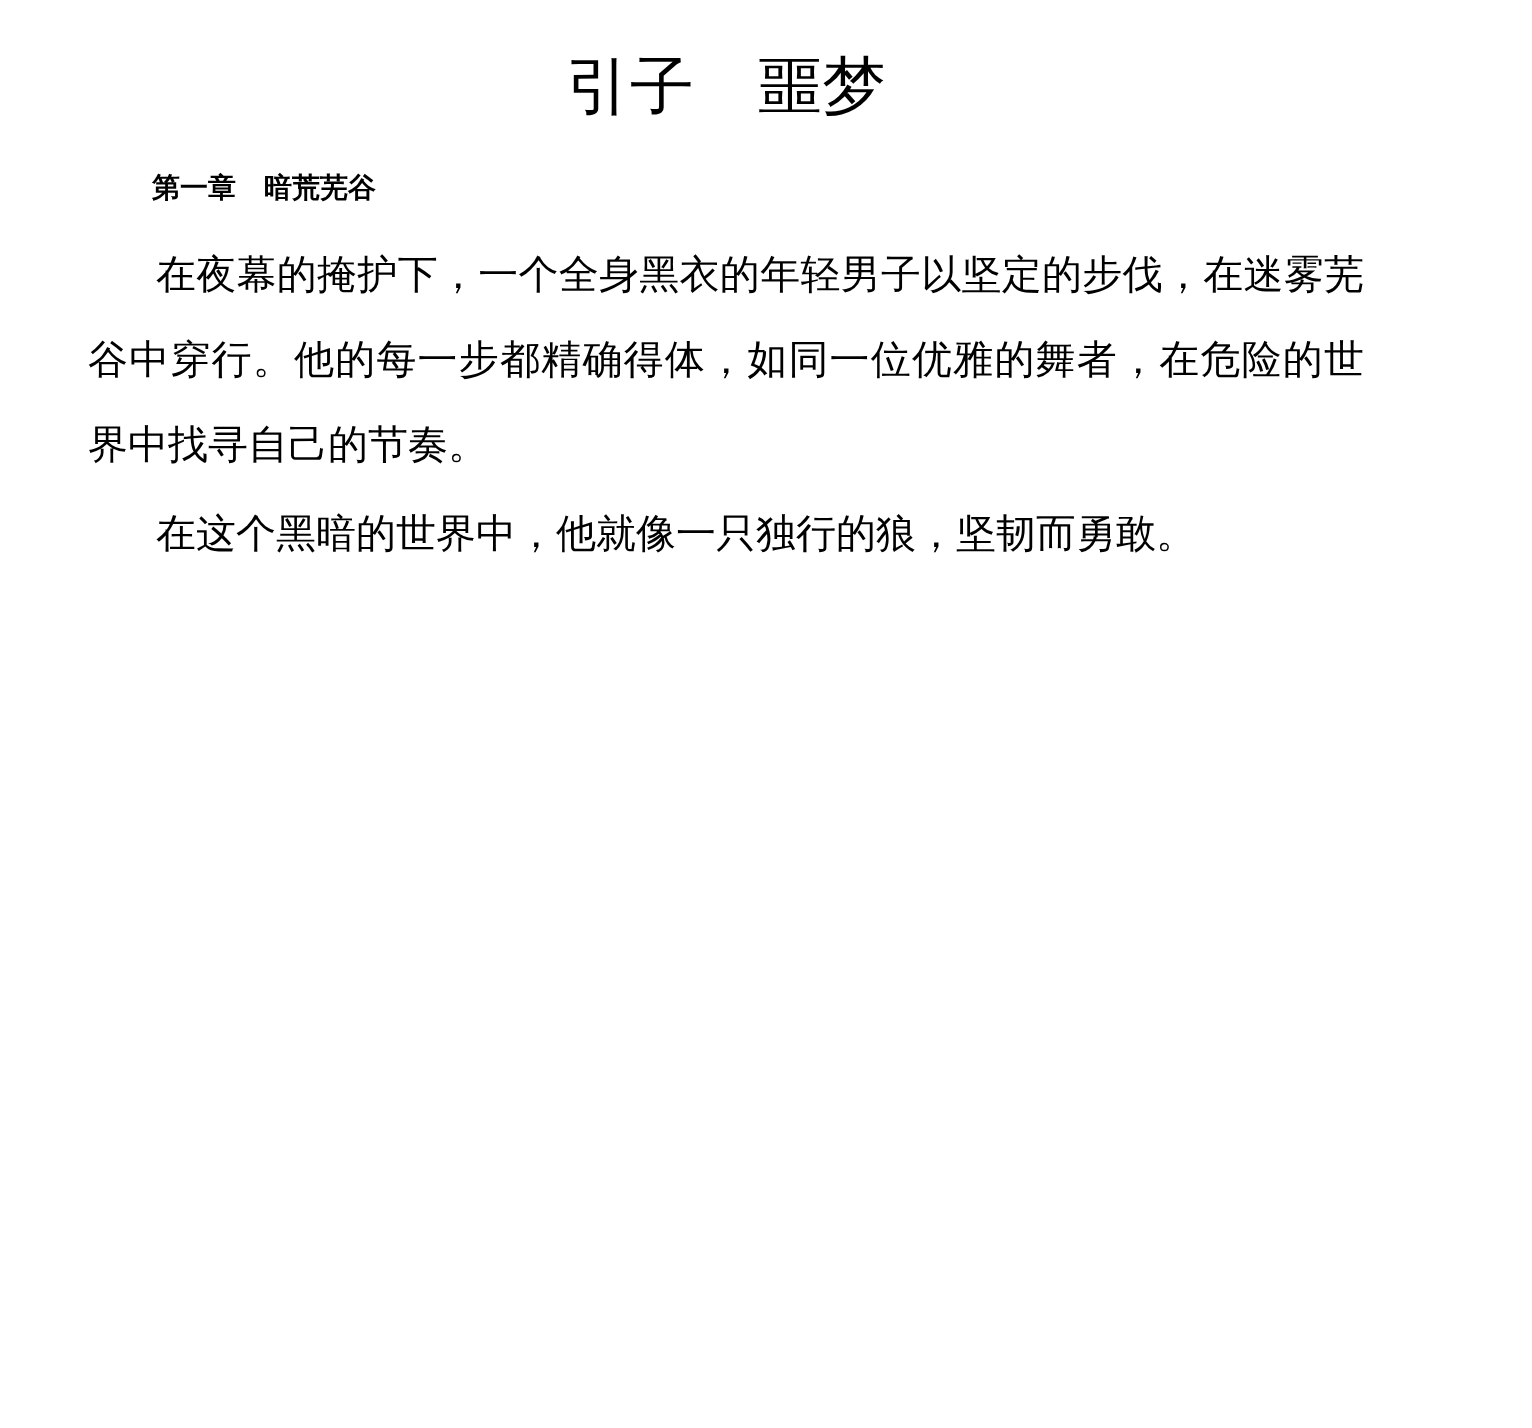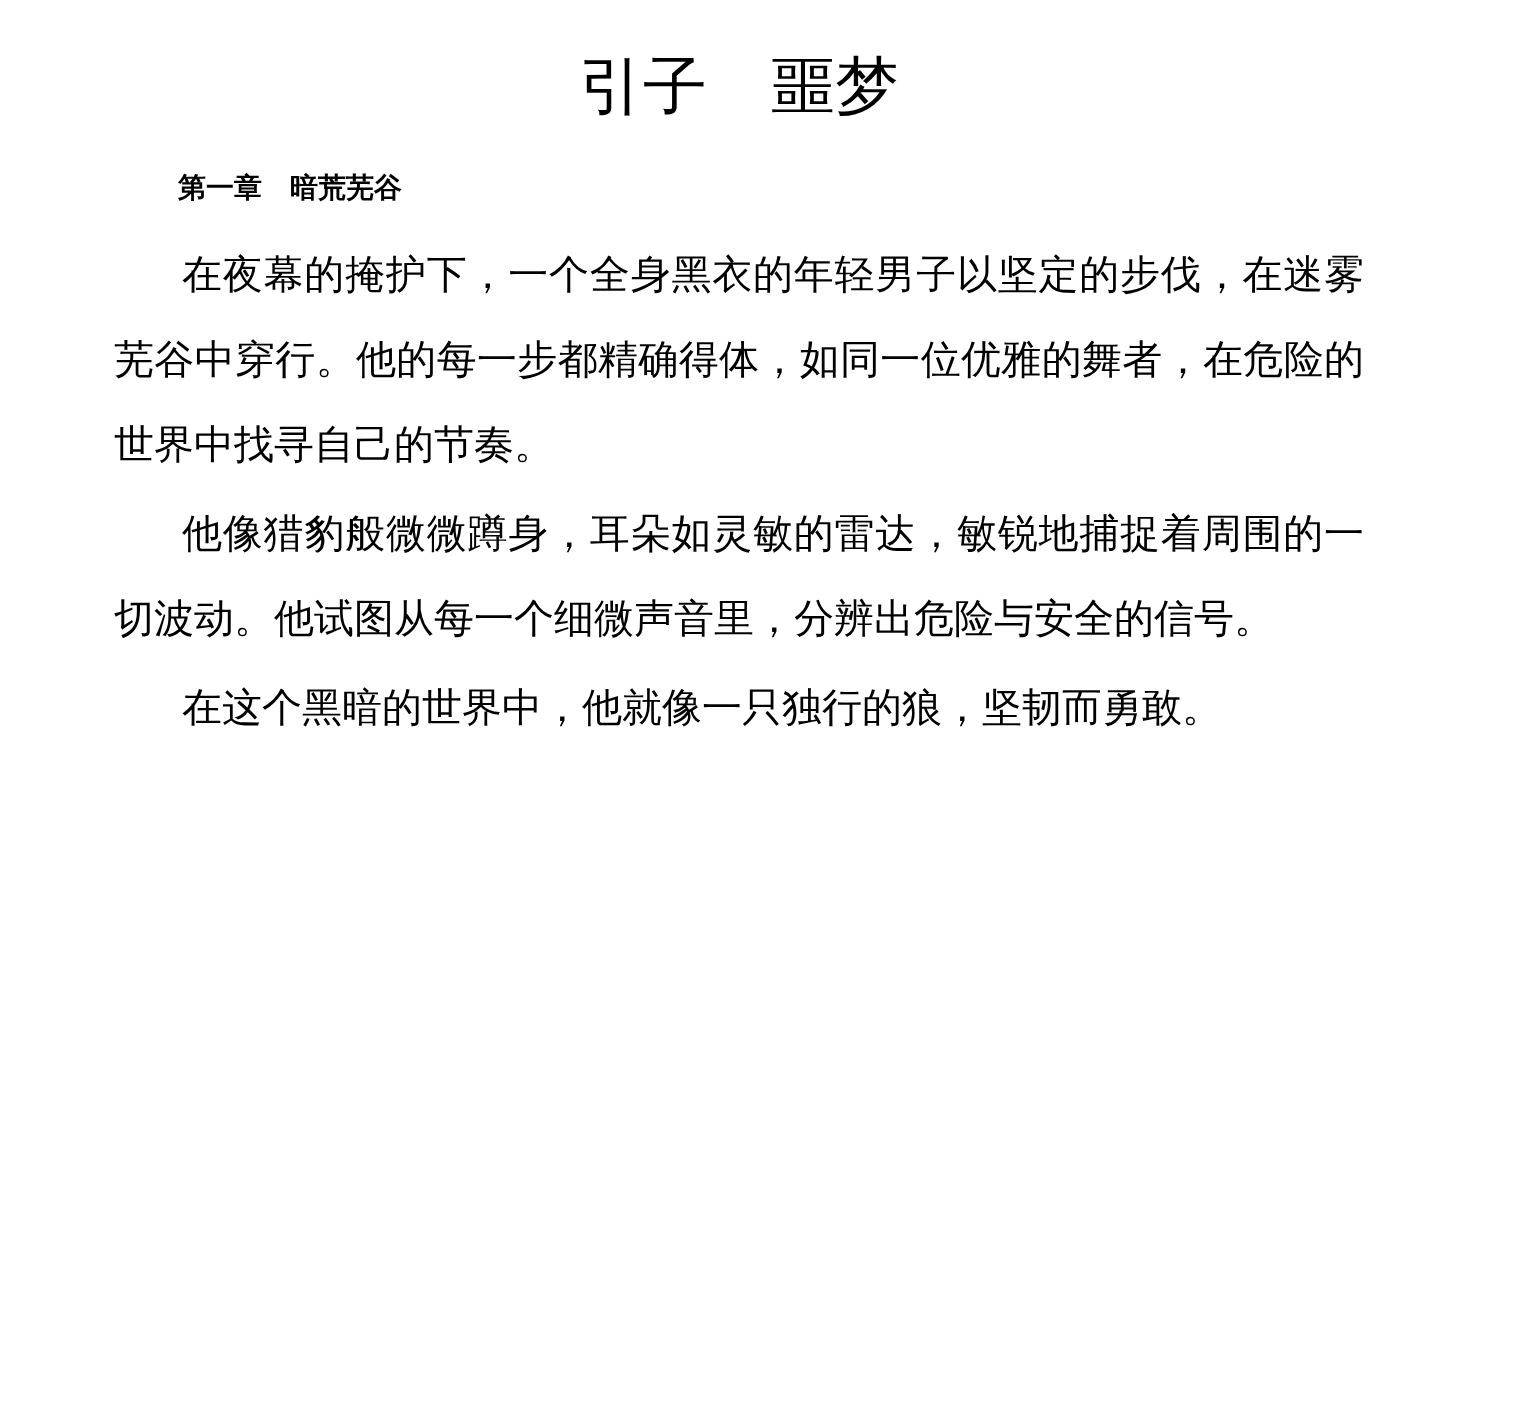--- a/index.html
+++ b/index.html
@@ -11,21 +11,21 @@
     width: 1532px;
     height: 1428px;
     overflow: hidden;
     color: #000000;
     font-family: "Liberation Sans", "DejaVu Sans", sans-serif;
   }
   .page {
     box-sizing: border-box;
     width: 1532px;
     height: 1428px;
-    padding: 24px 164px 0 110px;
+    padding: 24px 164px 0 84px;
     background: #ffffff;
   }
   .doc-title {
     font-size: 64px;
     font-weight: 400;
     line-height: 80px;
     text-align: center;
     margin: 22px 0 0 0;
     white-space: pre;
   }
@@ -61,19 +61,18 @@
 
   <h1 class="doc-title">引子　噩梦</h1>
 
   <h2 class="chapter-heading">第一章　暗荒芜谷</h2>
 
   <div class="body-text">
 
     <p class="para">在夜幕的掩护下，一个全身黑衣的年轻男子以坚定的步伐，在迷雾芜谷中穿行。他的每一步都精确得体，如同一位优雅的舞者，在危险的世界中找寻自己的节奏。</p>
 
 
-    <p class="para">他像猎豹般微微蹲身，耳朵如灵敏的雷达，敏锐地捕捉着周围的一切波动。他试图从每一个细微声音里，分辨出危险与安全的信号。</p>
 
 
     <p class="para">在这个黑暗的世界中，他就像一只独行的狼，坚韧而勇敢。</p>
 
   </div>
 </div>
 
 </body></html>

